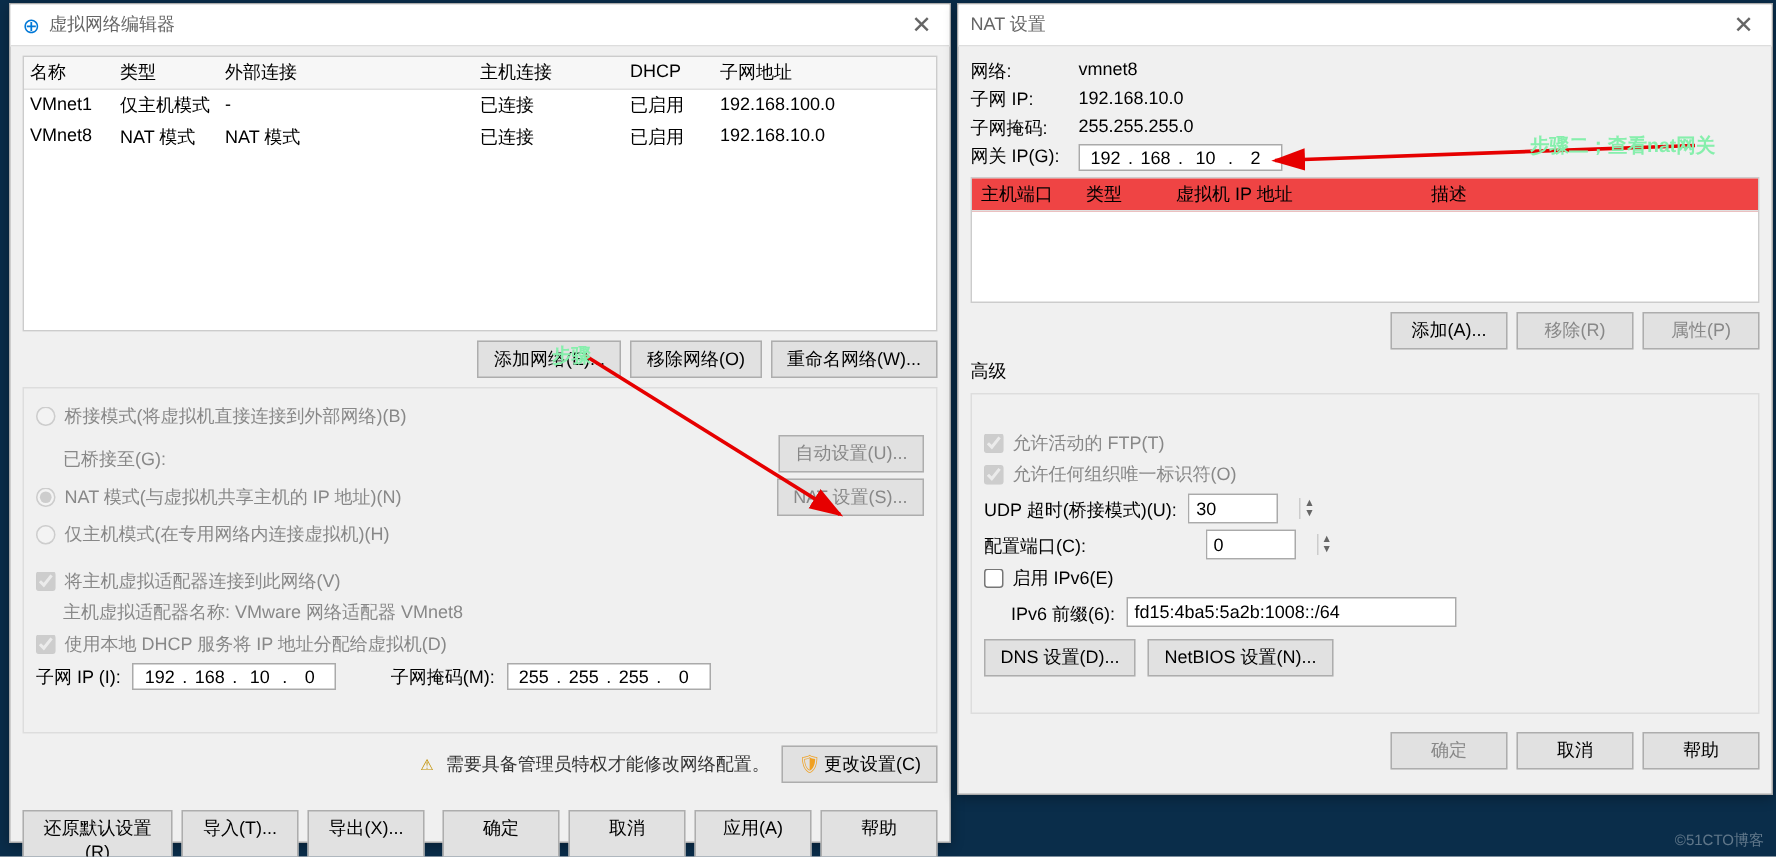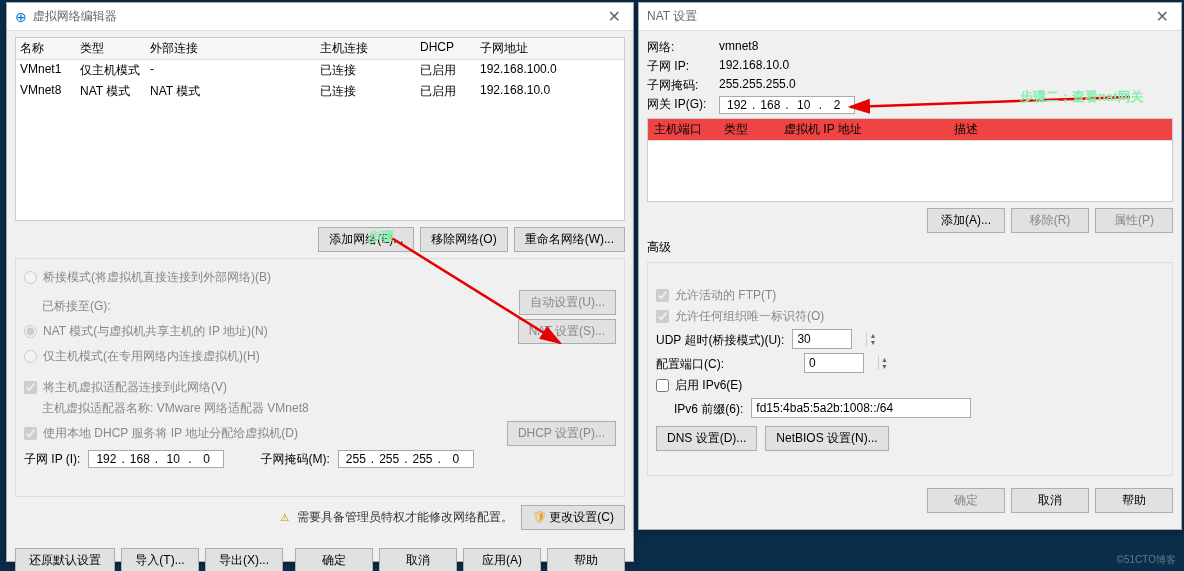--- a/index.html
+++ b/index.html
@@ -116,21 +116,20 @@
       <div style="height:6px"></div>
       <div class="check-row disabled">
         <input type="checkbox" disabled="" checked="" style="">
         <span>将主机虚拟适配器连接到此网络(V)</span>
       </div>
       <div class="disabled" style="padding-left:18px;">主机虚拟适配器名称: VMware 网络适配器 VMnet8</div>
       <div class="check-row disabled">
         <input type="checkbox" disabled="" checked="" style="">
         <span>使用本地 DHCP 服务将 IP 地址分配给虚拟机(D)</span>
         <div style="flex:1"></div>
-        <div class="btn">DHCP 设置(P)...</div>
       </div>
       <div class="row">
         <span>子网 IP (I):</span>
         <span class="ipbox">
           <span class="oct">192</span>
             <span class="dot">.</span>
           <span class="oct">168</span>
             <span class="dot">.</span>
           <span class="oct">10</span>
             <span class="dot">.</span>

